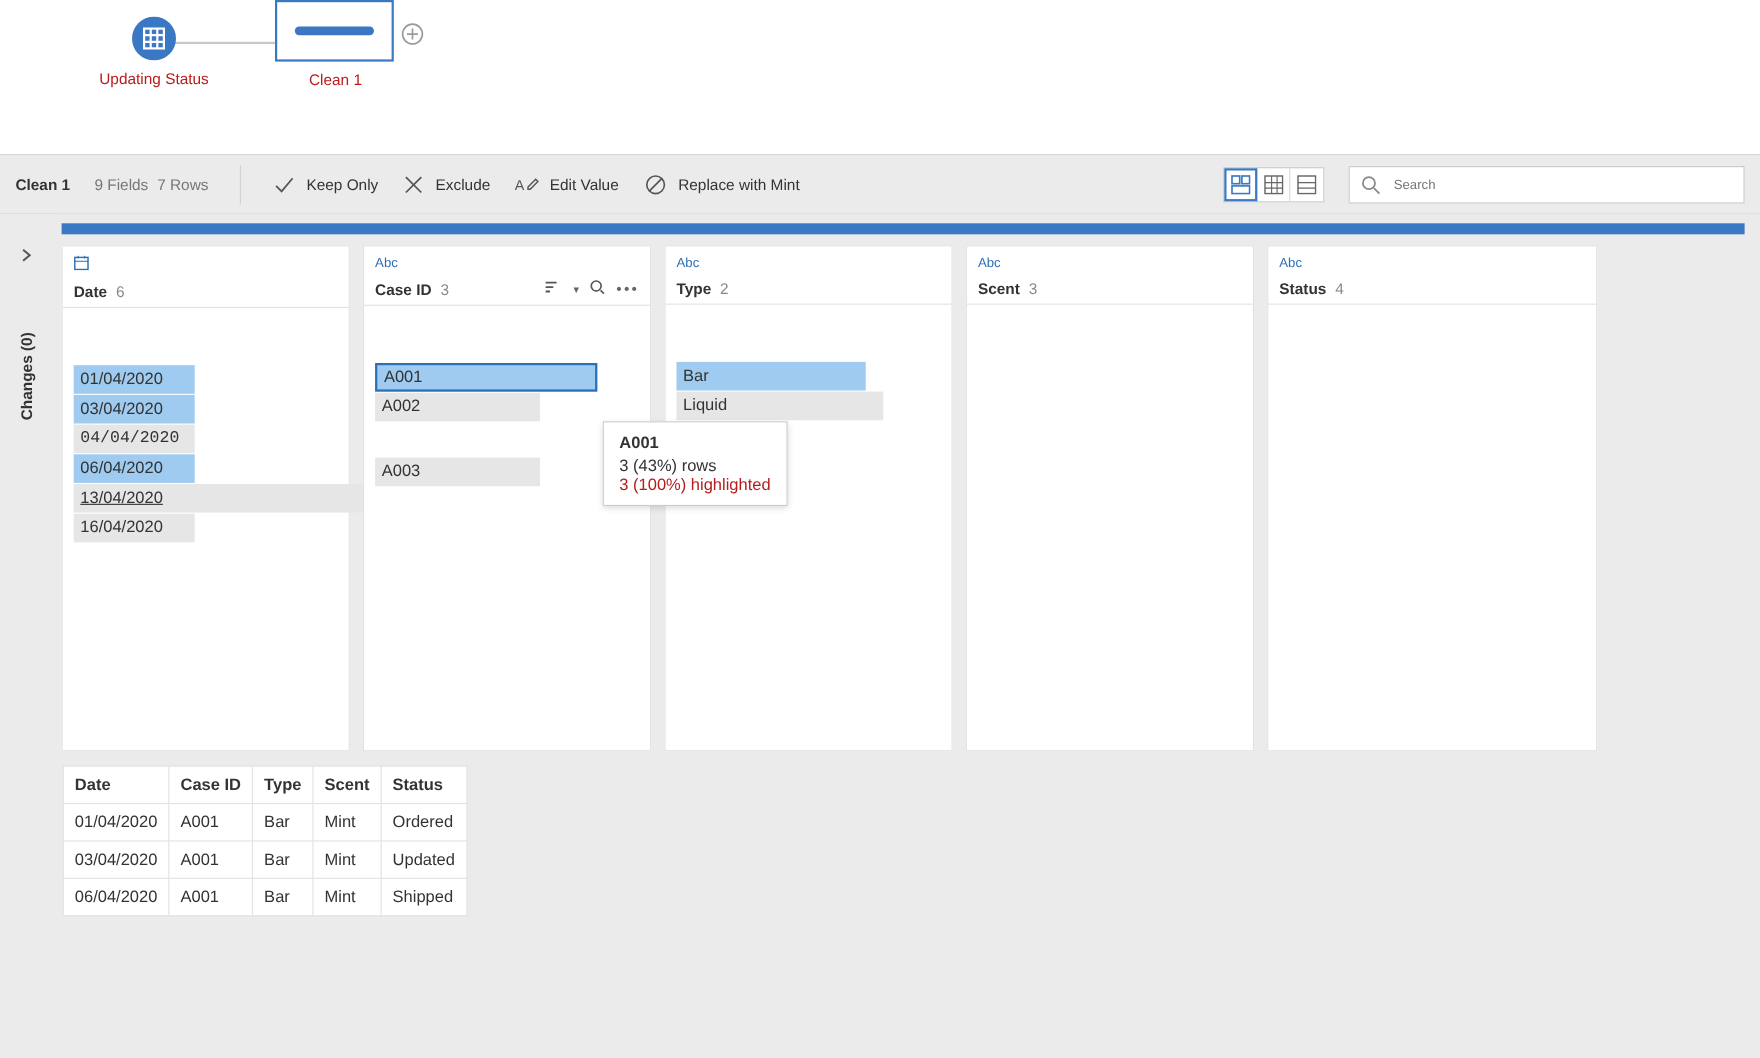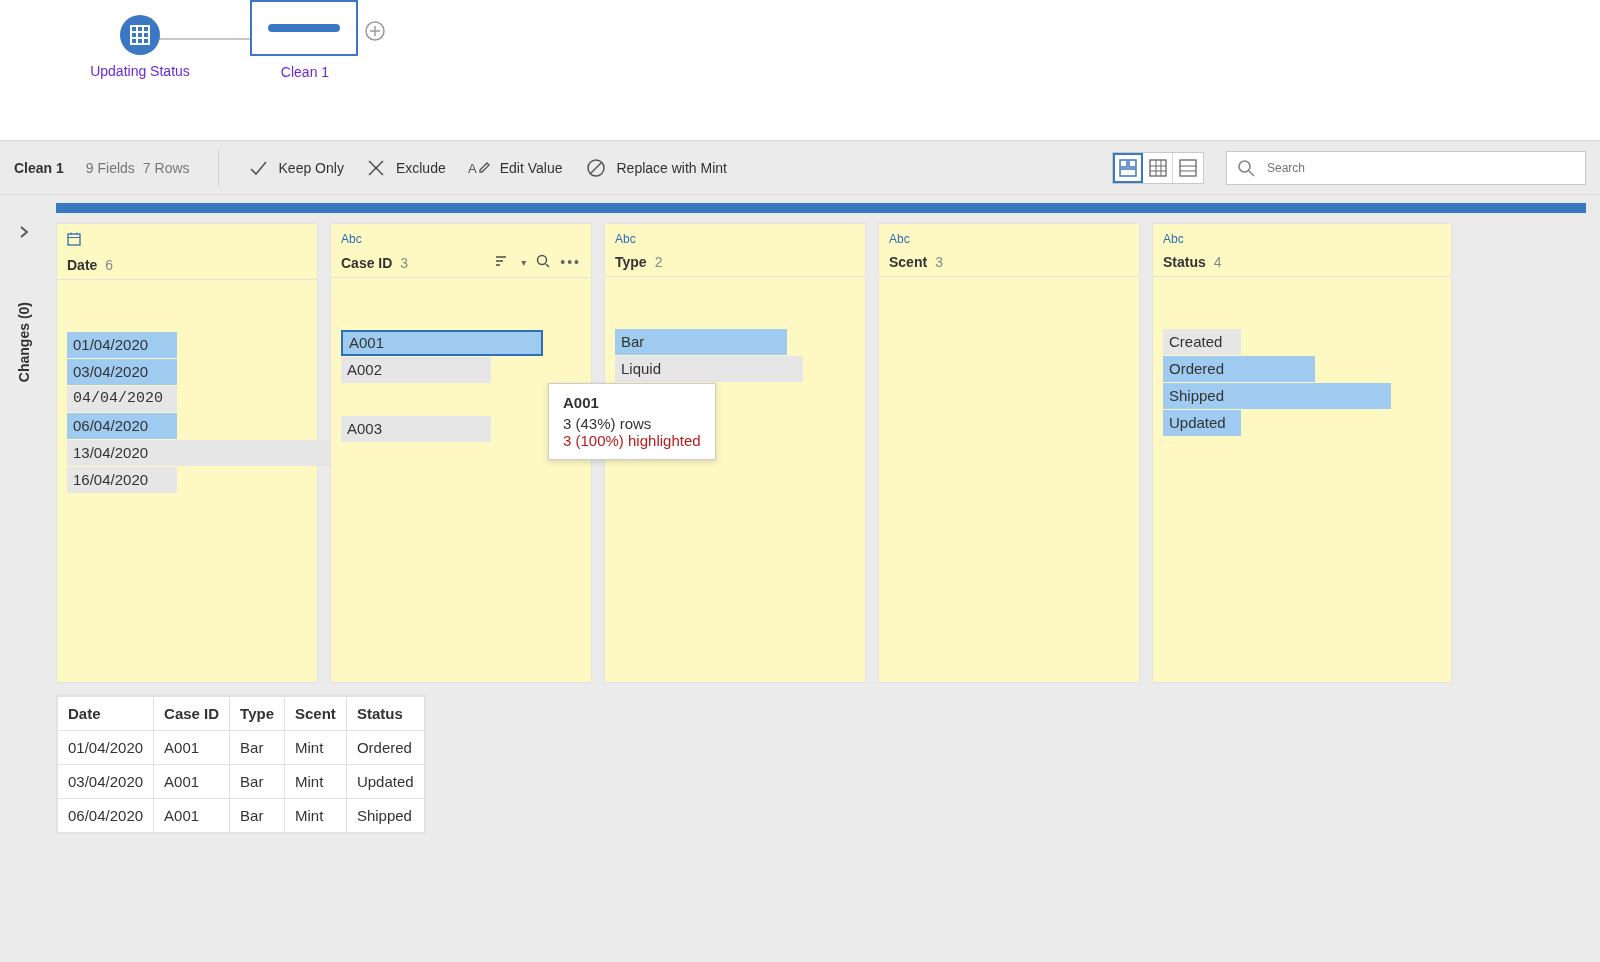--- a/index.html
+++ b/index.html
@@ -6,21 +6,21 @@
   *{box-sizing:border-box}
   
   .flow{position:relative;height:140px;background:#fff}
   .flow-node{position:absolute;text-align:center}
   .flow-node .icon{width:40px;height:40px;margin:0 auto 8px;display:flex;align-items:center;justify-content:center}
   .source-node{left:60px;top:15px;width:160px}
   .source-node .icon svg{display:block}
   .clean-node{left:250px;top:0;width:110px}
   .clean-box{border:2px solid #3b78c4;width:108px;height:56px;display:flex;align-items:center;justify-content:center;background:#fff}
   .clean-bar{height:8px;width:72px;background:#3b78c4;border-radius:4px}
-  .flow-label{font-size:14px;color:#6d28d9;margin-top:8px}
+  .flow-label{font-size:14px;color:#b91c1c;margin-top:8px}
   .flow-link{position:absolute;top:38px;left:155px;width:98px;border-top:2px solid #c8c8c8}
   .flow-add{position:absolute;left:364px;top:20px;width:22px;height:22px;display:flex;align-items:center;justify-content:center}
   .flow-add svg{display:block}
   
   .toolbar{display:flex;align-items:center;height:55px;border-top:1px solid #d8d8d8;border-bottom:1px solid #d8d8d8;background:#ebebeb;padding:0 14px;gap:22px}
   .toolbar .title{font-weight:700}
   .toolbar .meta{color:#777}
   .toolbar .divider{width:1px;height:36px;background:#d0d0d0;margin:0 6px}
   .tb-btn{display:flex;align-items:center;gap:10px;color:#333;cursor:pointer}
   .tb-btn svg{display:block}
@@ -32,21 +32,21 @@
   .search{flex:0 0 360px;height:34px;border:1px solid #c8c8c8;background:#fff;display:flex;align-items:center;padding:0 10px;gap:10px;color:#888}
   .search input{border:none;outline:none;flex:1;font-size:12px;color:#c2410c;background:transparent}
   
   .body{position:absolute;left:0;top:195px;right:0;bottom:0;background:#ebebeb}
   .changes-rail{position:absolute;left:0;top:0;width:48px;height:100%;display:flex;flex-direction:column;align-items:center;padding-top:30px;background:#ebebeb}
   .changes-rail .chev{cursor:pointer}
   .changes-rail .vlabel{writing-mode:vertical-rl;transform:rotate(180deg);font-weight:700;margin-top:60px;font-size:14px}
   .stage{position:absolute;left:48px;top:0;right:0;bottom:0;padding:8px 14px 0 8px}
   .stage-bar{height:10px;background:#3b78c4}
   .cards{display:flex;gap:12px;margin-top:10px}
-  .card{background:#fef9c3;border:1px solid #e2e2e2;width:262px;height:460px;padding:8px 10px}
+  .card{background:#ffffff;border:1px solid #e2e2e2;width:262px;height:460px;padding:8px 10px}
   .card:last-child{width:300px}
   .card .type{font-size:12px;color:#2a6fb7}
   .card-head{display:flex;align-items:center;gap:8px;margin:8px 0 6px}
   .card-head .name{font-weight:700}
   .card-head .count{color:#888}
   .card-head .actions{margin-left:auto;display:flex;gap:10px;color:#666}
   .hr{border-top:1px solid #e2e2e2;margin:4px -10px 14px}
   .values{padding-top:38px}
   .val{height:26px;line-height:26px;padding:0 6px;font-size:15px;margin-bottom:1px;white-space:nowrap;overflow:hidden;text-overflow:ellipsis}
   .hl{background:#9ecbef}
@@ -185,21 +185,21 @@
           <div class="card-head">
             <span class="name">Date</span>
             <span class="count">6</span>
           </div>
           <div class="hr"></div>
           <div class="values">
             <div class="val hl" style="width: 110px;">01/04/2020</div>
             <div class="val hl" style="width: 110px;">03/04/2020</div>
             <div class="val gy" style="width: 110px; font-family: Liberation Mono, monospace;">04/04/2020</div>
             <div class="val hl" style="width: 110px;">06/04/2020</div>
-            <div class="val gy" style="width: 272px;">13/04/2020</div>
+            <div class="val gy" style="width: 272px; text-decoration: underline;">13/04/2020</div>
             <div class="val gy" style="width: 110px;">16/04/2020</div>
           </div>
         </div>
         <div class="card">
           <div class="type">Abc</div>
           <div class="card-head">
             <span class="name">Case ID</span>
             <span class="count">3</span>
             <span class="actions">
               <span><svg width="16" height="14" viewBox="0 0 16 14">
@@ -242,26 +242,20 @@
           </div>
           <div class="hr"></div>
         </div>
         <div class="card">
           <div class="type">Abc</div>
           <div class="card-head">
             <span class="name">Status</span>
             <span class="count">4</span>
           </div>
           <div class="hr"></div>
-          <div class="values">
-            <div class="val gy" style="width: 78px;">Created</div>
-            <div class="val hl" style="width: 152px;">Ordered</div>
-            <div class="val hl" style="width: 228px;">Shipped</div>
-            <div class="val hl" style="width: 78px;">Updated</div>
-          </div>
         </div>
       </div>
 
     <div class="tip">
       <div class="t1">A001</div>
       <div class="t2">3 (43%) rows</div>
       <div class="t3">3 (100%) highlighted</div>
     </div>
 
     <div class="grid">

